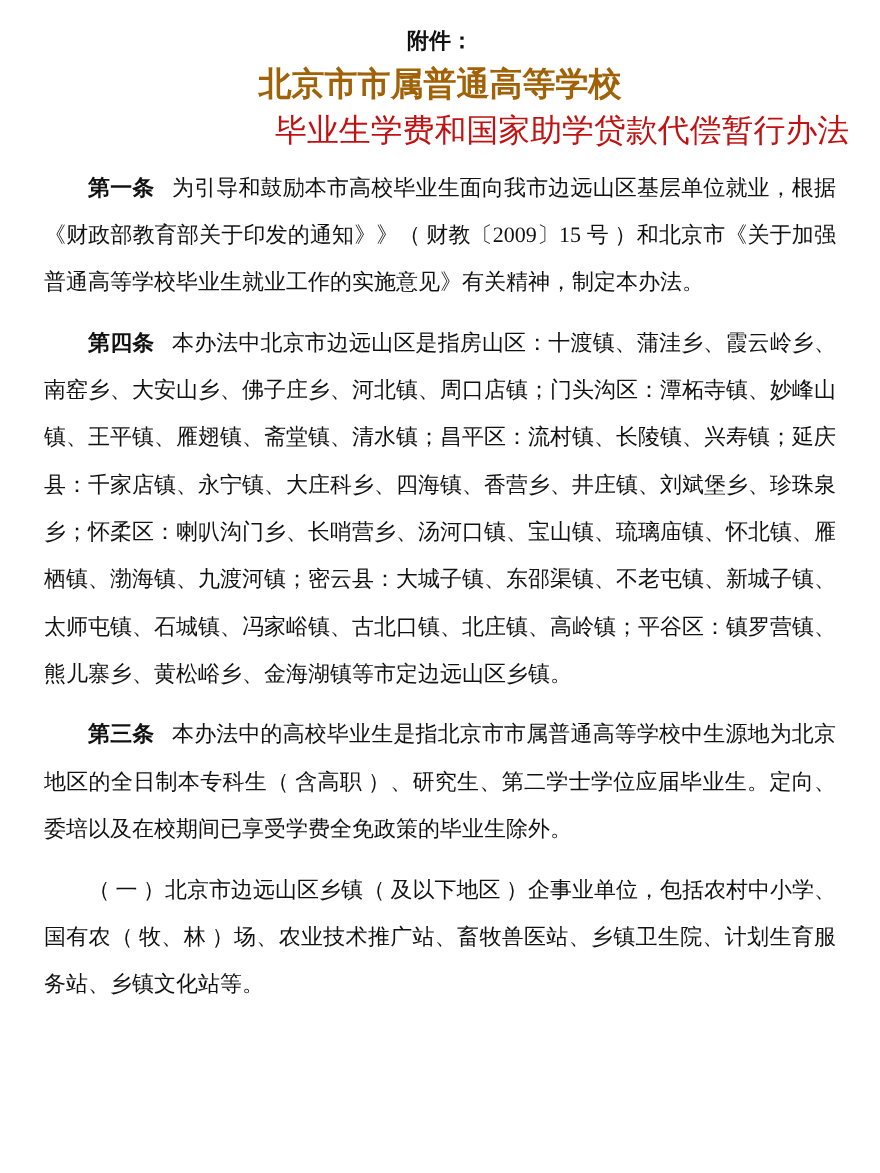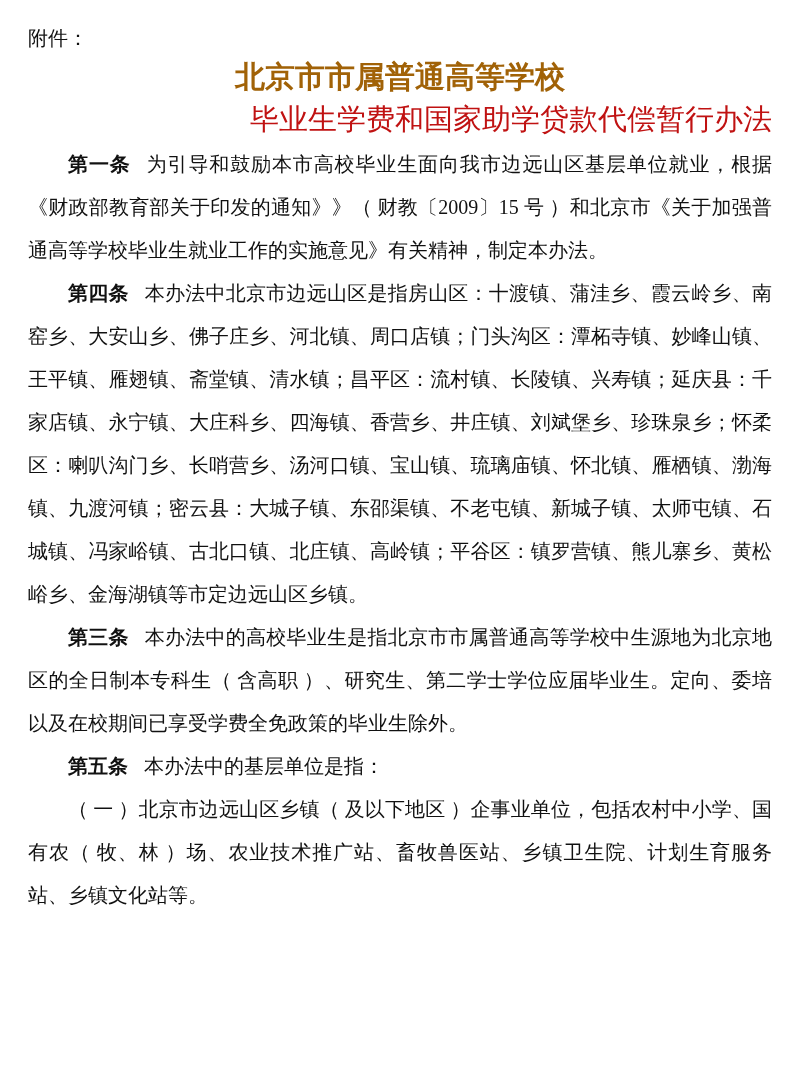--- a/index.html
+++ b/index.html
@@ -10,21 +10,22 @@
     box-sizing: border-box;
     background: #ffffff;
     padding: 24px 28px 0 28px;
     overflow: hidden;
     font-family: "Liberation Serif", "DejaVu Serif", serif;
     color: #111111;
   }
   .attachment {
     font-size: 20px;
     line-height: 28px;
-    font-weight: normal;
+    font-weight: bold;
+    text-align: center;
   }
   .title-block { margin-top: 6px; }
   .title-line1 {
     text-align: center;
     color: #a16207;
     font-weight: bold;
     font-size: 30px;
     line-height: 38px;
     margin: 4px 0 0 0;
   }
@@ -37,21 +38,21 @@
     margin: 4px 0 0 0;
   }
   .content {
     margin-top: 5px;
     font-size: 20px;
     line-height: 43px;
     text-align: justify;
     text-justify: inter-ideograph;
   }
   .para {
-    margin: 0;
+    margin: 12px;
     text-indent: 2em;
   }
   .article-label {
     font-weight: bold;
   }
   .article-label:not(:empty) {
     margin-right: 0.8em;
   }
 </style>
 </head>
@@ -74,22 +75,19 @@
 
 
     <p class="para">
       <span class="article-label">第四条</span><span>本办法中北京市边远山区是指房山区：十渡镇、蒲洼乡、霞云岭乡、南窑乡、大安山乡、佛子庄乡、河北镇、周口店镇；门头沟区：潭柘寺镇、妙峰山镇、王平镇、雁翅镇、斋堂镇、清水镇；昌平区：流村镇、长陵镇、兴寿镇；延庆县：千家店镇、永宁镇、大庄科乡、四海镇、香营乡、井庄镇、刘斌堡乡、珍珠泉乡；怀柔区：喇叭沟门乡、长哨营乡、汤河口镇、宝山镇、琉璃庙镇、怀北镇、雁栖镇、渤海镇、九渡河镇；密云县：大城子镇、东邵渠镇、不老屯镇、新城子镇、太师屯镇、石城镇、冯家峪镇、古北口镇、北庄镇、高岭镇；平谷区：镇罗营镇、熊儿寨乡、黄松峪乡、金海湖镇等市定边远山区乡镇。</span>
     </p>
 
     <p class="para">
       <span class="article-label">第三条</span><span>本办法中的高校毕业生是指北京市市属普通高等学校中生源地为北京地区的全日制本专科生（ 含高职 ）、研究生、第二学士学位应届毕业生。定向、委培以及在校期间已享受学费全免政策的毕业生除外。</span>
     </p>
 
-    <p class="para">
-      <span class="article-label">第五条</span><span>本办法中的基层单位是指：</span>
-    </p>
 
     <p class="para">
       <span class="article-label"></span><span>（ 一 ）北京市边远山区乡镇（ 及以下地区 ）企事业单位，包括农村中小学、国有农（ 牧、林 ）场、农业技术推广站、畜牧兽医站、乡镇卫生院、计划生育服务站、乡镇文化站等。</span>
     </p>
 
   </div>
 </div>
 
 </body></html>

